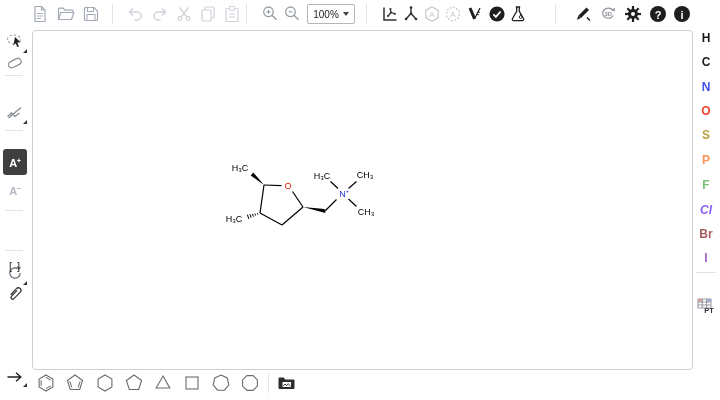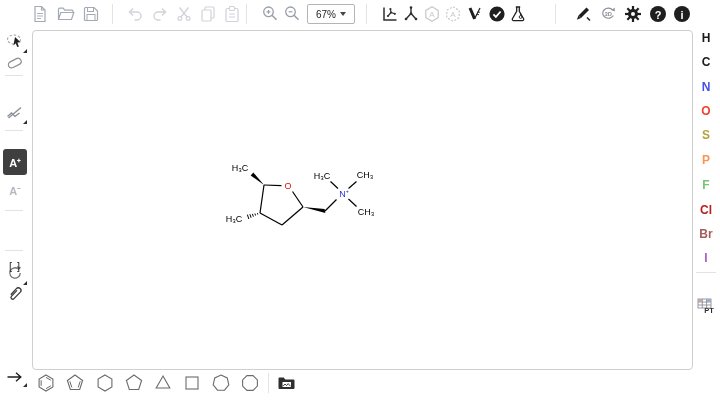--- a/index.html
+++ b/index.html
@@ -94,21 +94,21 @@
     </svg>
   </div>
   <div class="tb" style="left:282px">
     <svg width="20" height="20" viewBox="0 0 20 20">
       <circle cx="8.5" cy="7.8" r="4.8" fill="none" stroke="#9aa0a8" stroke-width="1.3"></circle>
       <path d="M12 11.3 L16.5 15.8" stroke="#9aa0a8" stroke-width="1.6"></path>
       <path d="M6.6 7.8 h3.8" stroke="#9aa0a8" stroke-width="1.2"></path>
     </svg>
   </div>
   <div class="zoomctl">
-    <span>67%</span>
+    <span>100%</span>
     <span class="caret"></span>
   </div>
   <div class="vsep" style="left:366px"></div>
   <div class="tb" style="left:380px">
     <svg width="20" height="20" viewBox="0 0 20 20">
       <path d="M4 3.5 V16 H16.5" fill="none" stroke="#2f2f2f" stroke-width="1.5"></path>
       <path d="M8 12 L11 8.5 L14.8 9.8 M11 8.5 L10.4 5" fill="none" stroke="#2f2f2f" stroke-width="1.2"></path>
       <circle cx="8" cy="12" r="1.1" fill="#2f2f2f"></circle>
         <circle cx="11" cy="8.5" r="1.1" fill="#2f2f2f"></circle>
       <circle cx="14.8" cy="9.8" r="1.1" fill="#2f2f2f"></circle>
@@ -271,21 +271,21 @@
   <div class="el" style="top:125px">
       <span style="color: rgb(184, 161, 58);">S</span>
     </div>
   <div class="el" style="top:150px">
       <span style="color: rgb(251, 149, 85);">P</span>
     </div>
   <div class="el" style="top:175px">
       <span style="color: rgb(119, 195, 119);">F</span>
     </div>
   <div class="el" style="top:200px">
-      <span style="color: #b91c1c;">Cl</span>
+      <span style="color: #8b5cf6; font-style: italic;">Cl</span>
     </div>
   <div class="el" style="top:224px">
       <span style="color: rgb(164, 92, 92);">Br</span>
     </div>
   <div class="el" style="top:248px">
       <span style="color: rgb(169, 95, 194);">I</span>
     </div>
   <div class="hsepr" style="top:272px"></div>
   <div class="ptbtn">
     <svg width="22" height="22" viewBox="0 0 22 22">

